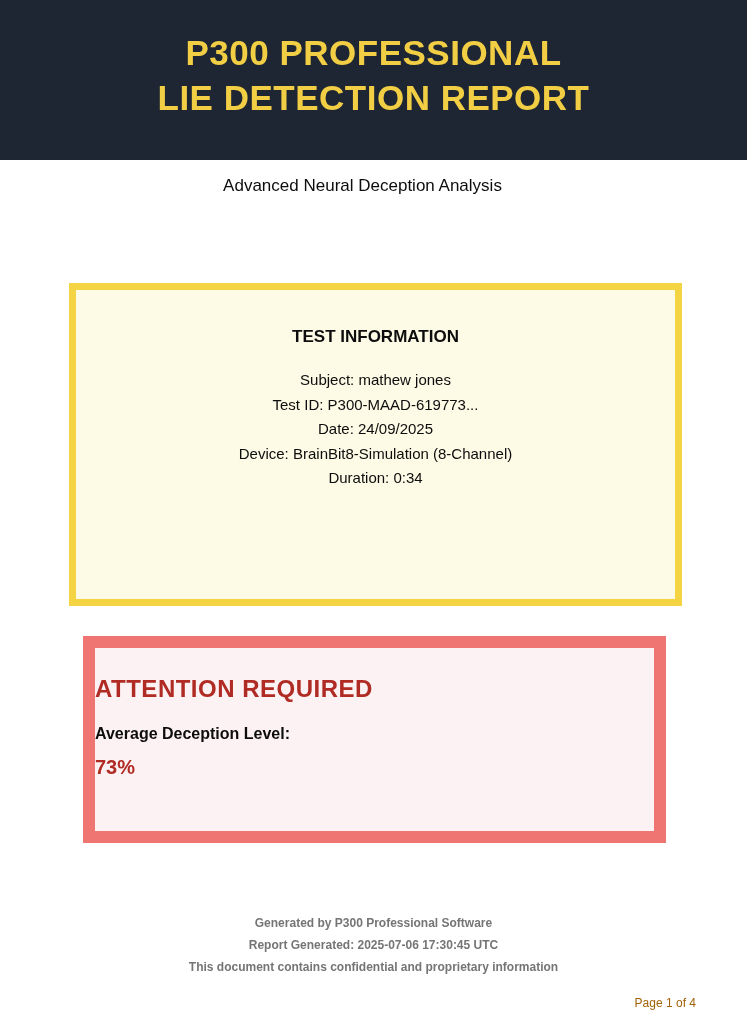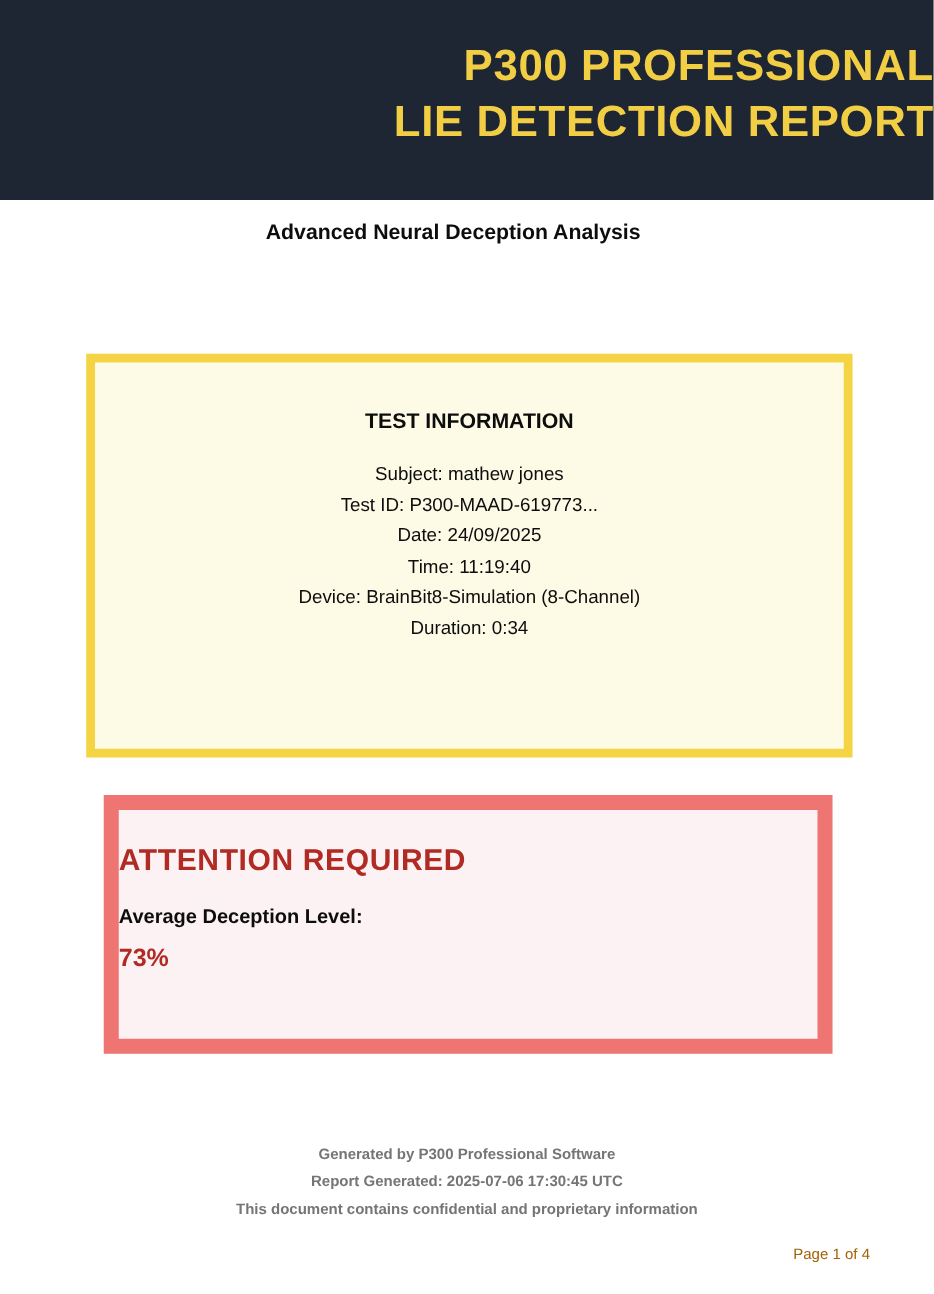--- a/index.html
+++ b/index.html
@@ -13,39 +13,39 @@
   }
 
   .header {
     position: absolute;
     top: 0; left: 0;
     width: 747px; height: 160px;
     background: #1f2633;
     color: #f2ce45;
     display: flex;
     flex-direction: column;
-    align-items: flex-end;
+    align-items: center;
     justify-content: center;
     padding-bottom: 10px;
     text-align: center;
   }
   .header .title-line {
     font-size: 35px;
     font-weight: bold;
     line-height: 45px;
     letter-spacing: 0.5px;
   }
 
   .subtitle {
     position: absolute;
     top: 176px; left: 0;
     width: 725px;
     text-align: center;
     font-size: 17px;
-    font-weight: bold;
+    font-weight: normal;
     color: #0d0d0d;
   }
 
   .info-box {
     position: absolute;
     top: 283px; left: 69px;
     width: 613px; height: 323px;
     border: 7px solid #f5d443;
     background: #fdfae6;
     text-align: center;
@@ -118,21 +118,20 @@
 </div>
 
 <div class="subtitle">Advanced Neural Deception Analysis</div>
 
 <div class="info-box">
   <div class="info-title">TEST INFORMATION</div>
   <div class="info-lines">
     <div>Subject: mathew jones</div>
     <div>Test ID: P300-MAAD-619773...</div>
     <div>Date: 24/09/2025</div>
-    <div>Time: 11:19:40</div>
     <div>Device: BrainBit8-Simulation (8-Channel)</div>
     <div>Duration: 0:34</div>
   </div>
 </div>
 
 <div class="alert-box">
   <div class="alert-title">ATTENTION REQUIRED</div>
   <div class="alert-label">Average Deception Level:</div>
   <div class="alert-value">73%</div>
 </div>

